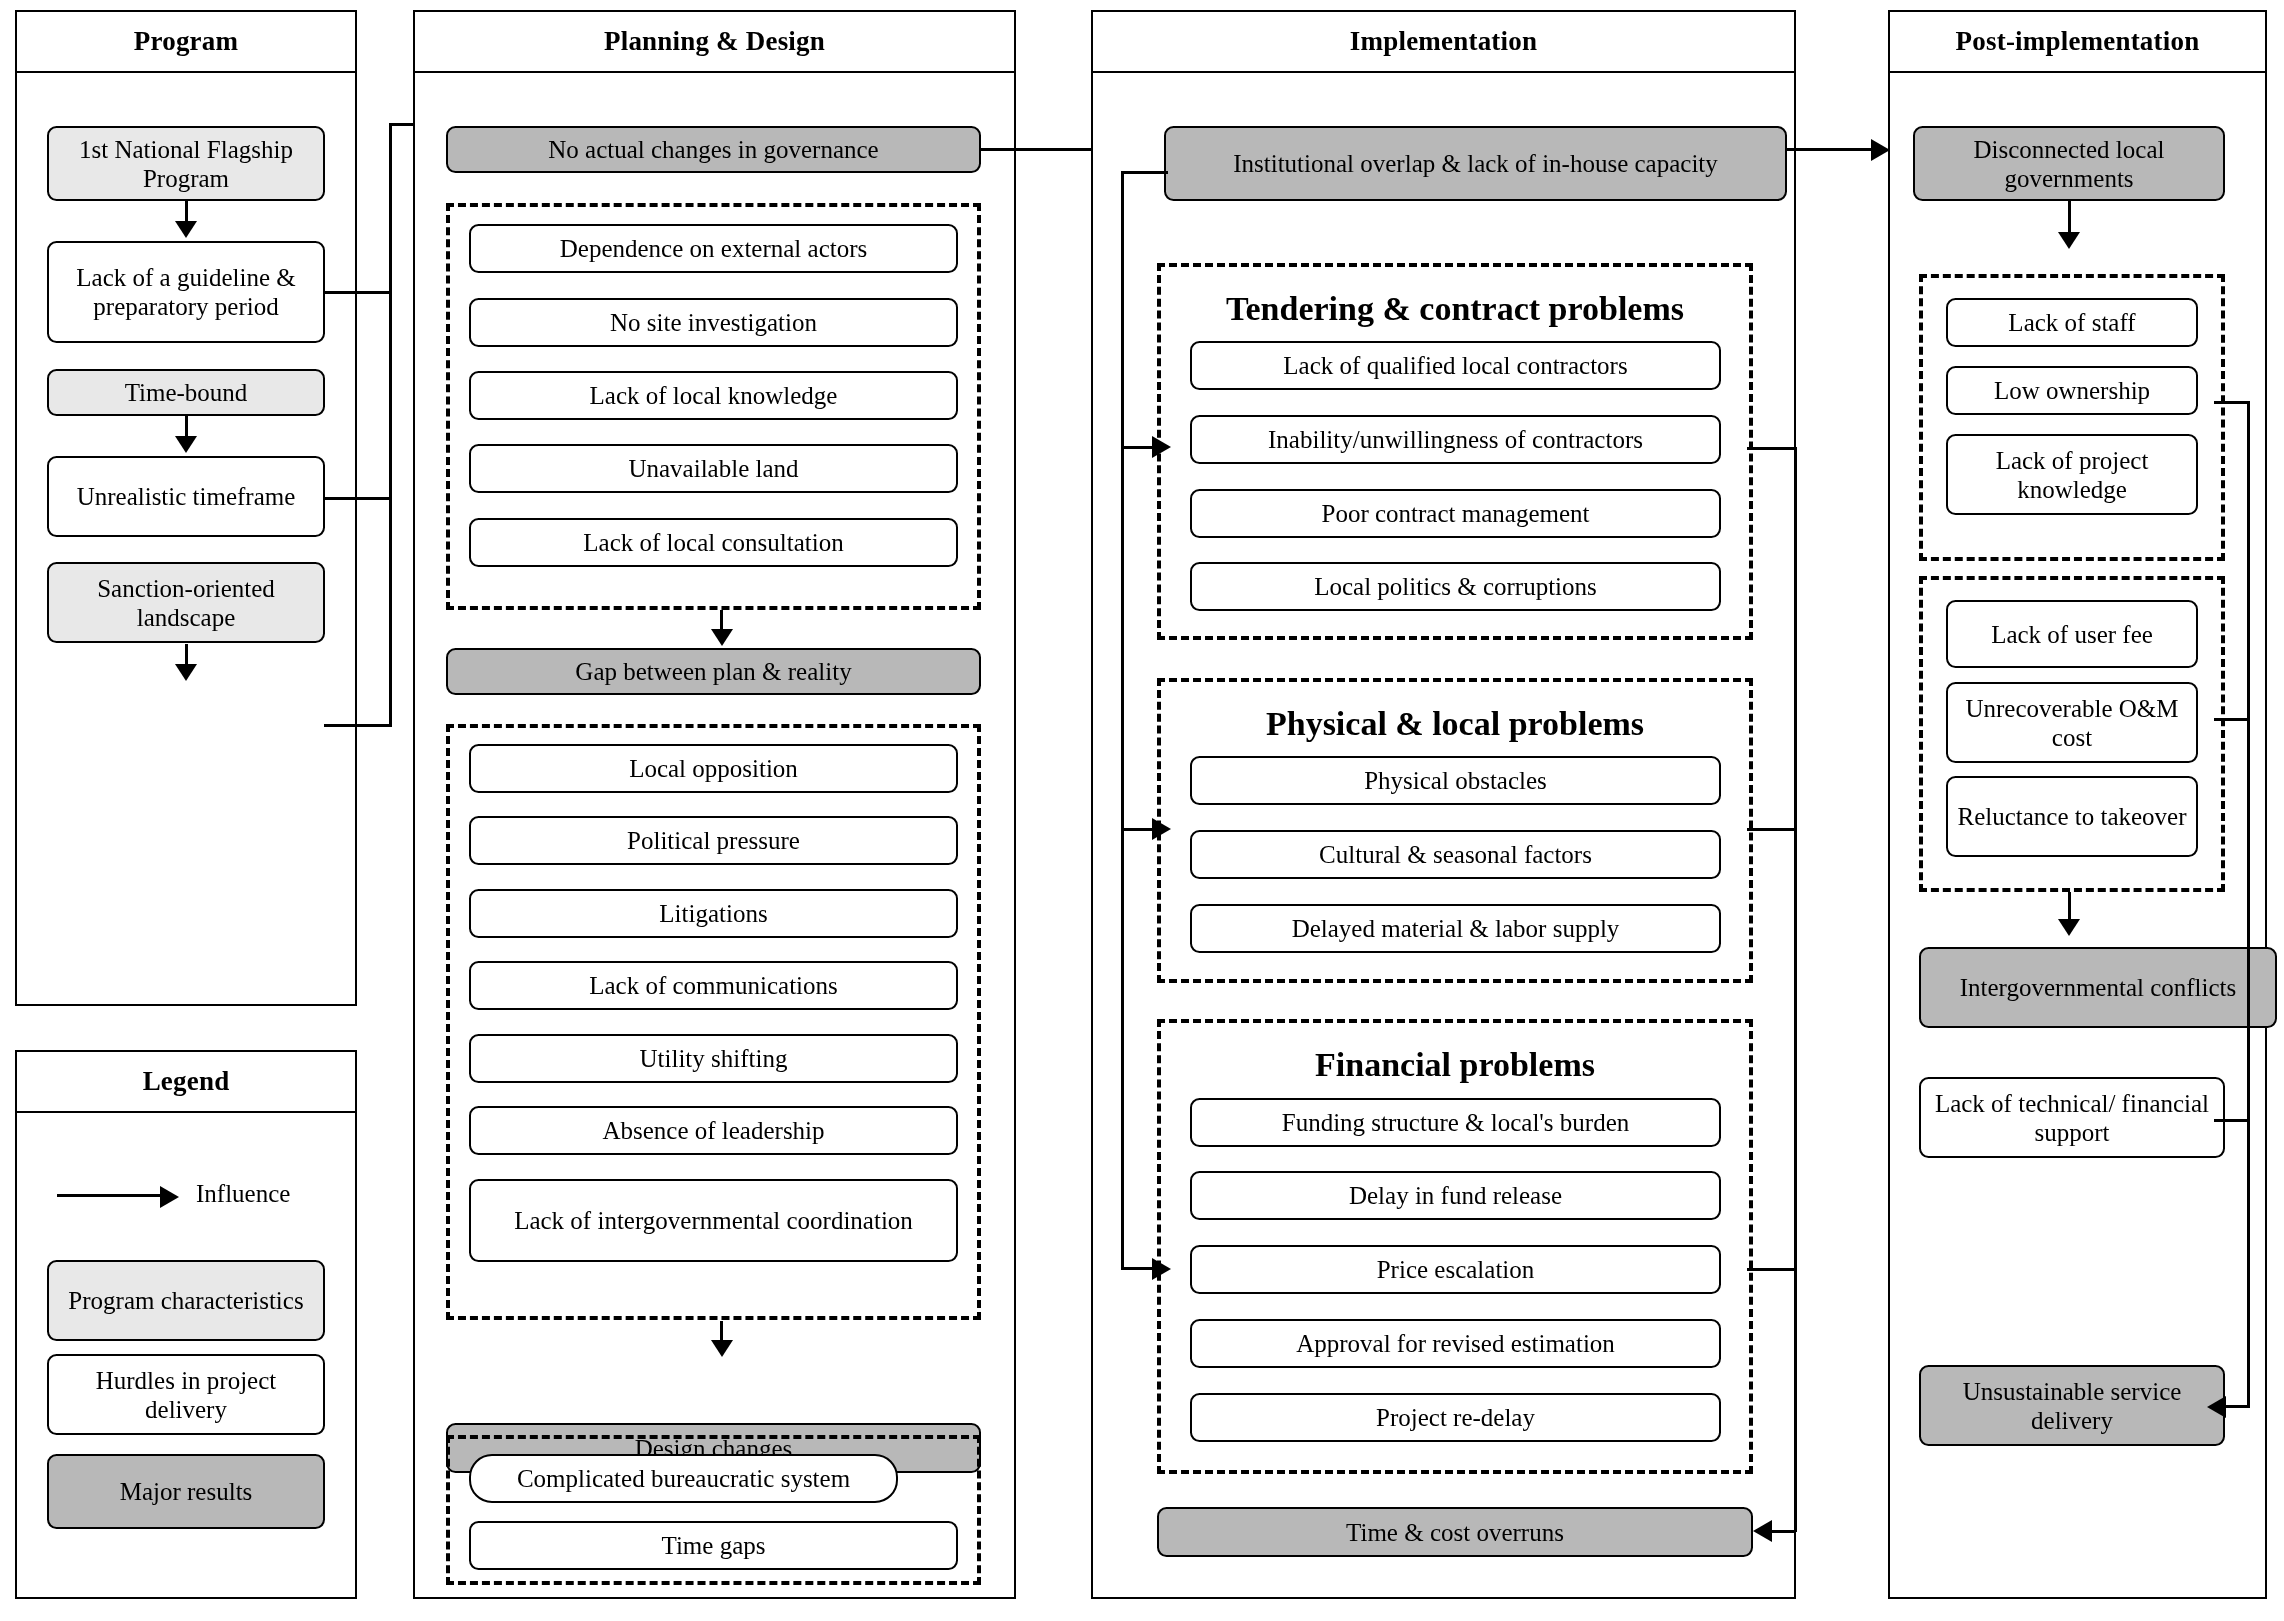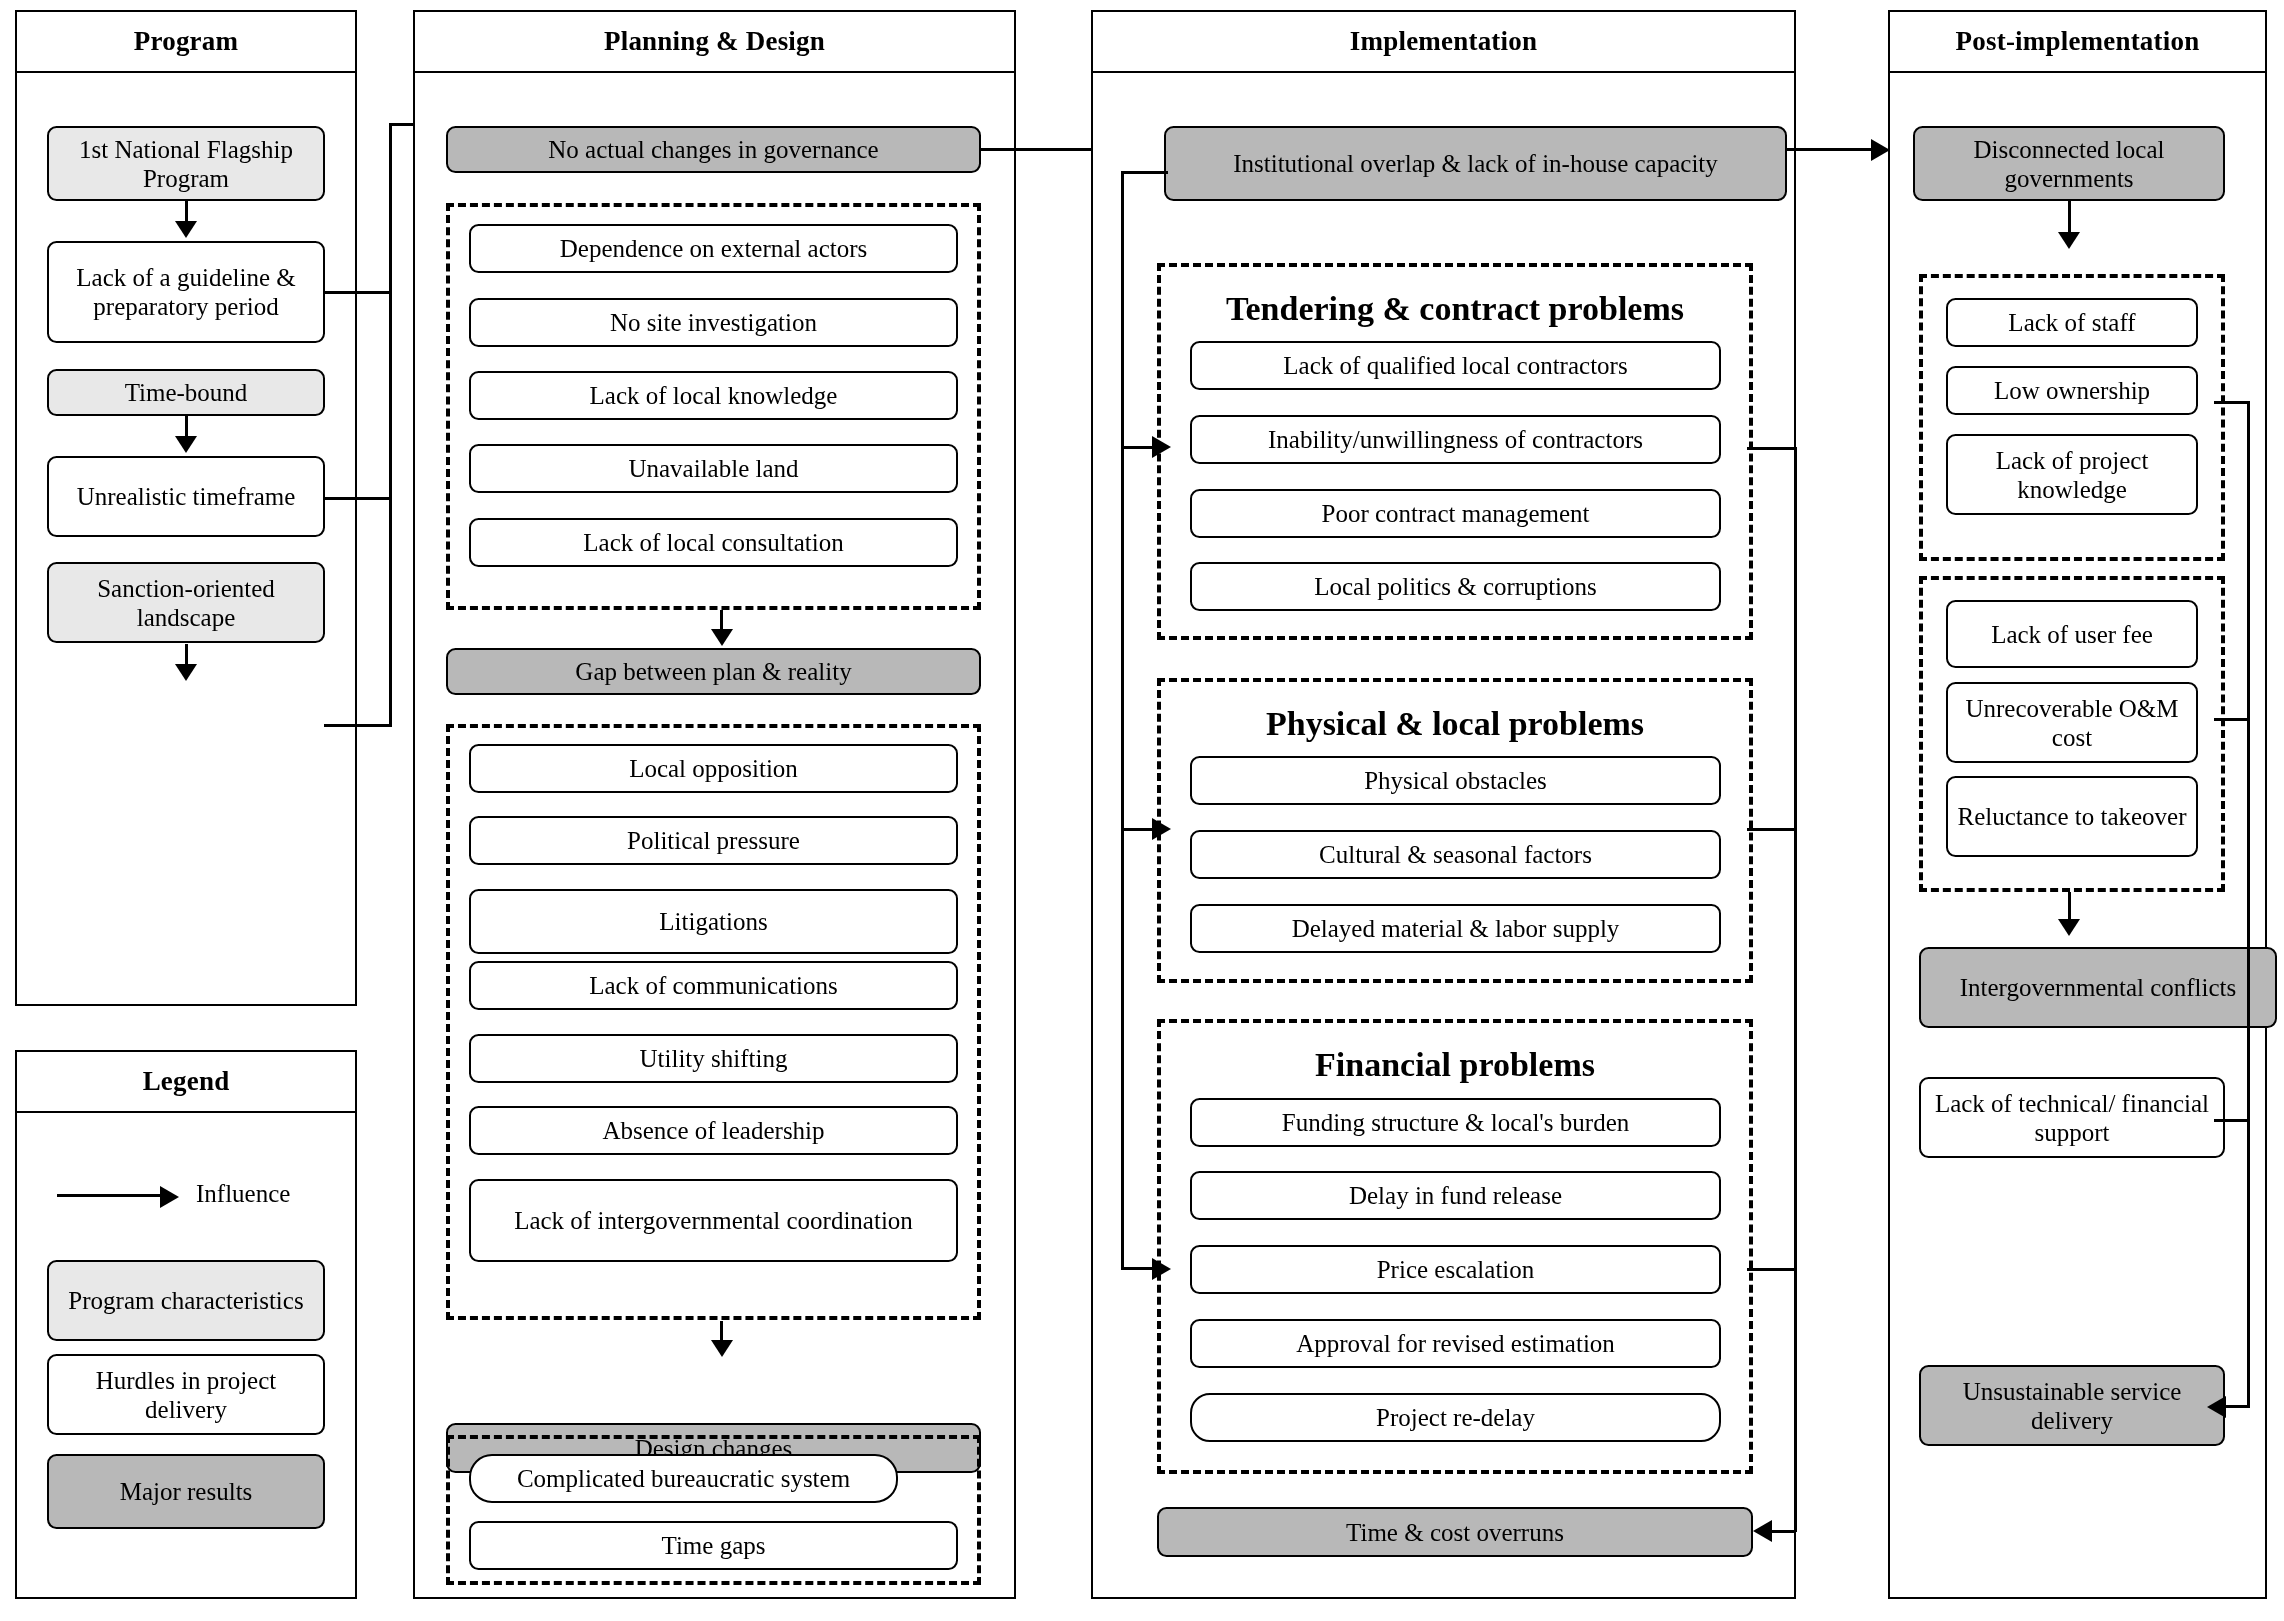--- a/index.html
+++ b/index.html
@@ -95,21 +95,21 @@
   <div class="node" style="left:469px;top:518px;width:489px;height:49px;">Lack of local consultation</div>
 
   <div class="vline" style="left:720px;top:610px;height:28.5px;"></div>
   <div class="arrow-d" style="left:711px;top:629px;"></div>
 
   <div class="node major" style="left:446px;top:648px;width:535px;height:47px;">Gap between plan &amp; reality</div>
 
   <div class="dashbox" style="left:446px;top:724px;width:535px;height:596px;"></div>
   <div class="node" style="left:469px;top:744px;width:489px;height:49px;">Local opposition</div>
   <div class="node" style="left:469px;top:816px;width:489px;height:49px;">Political pressure</div>
-  <div class="node" style="left:469px;top:889px;width:489px;height:65px;text-align:center;">Litigations</div>
+  <div class="node" style="left:469px;top:889px;width:489px;height:49px;text-align:center;">Litigations</div>
   <div class="node" style="left:469px;top:961px;width:489px;height:49px;">Lack of communications</div>
   <div class="node" style="left:469px;top:1034px;width:489px;height:49px;">Utility shifting</div>
   <div class="node" style="left:469px;top:1106px;width:489px;height:49px;">Absence of leadership</div>
   <div class="node" style="left:469px;top:1179px;width:489px;height:83px;">Lack of intergovernmental coordination</div>
 
   <div class="vline" style="left:720px;top:1321px;height:28.5px;"></div>
   <div class="arrow-d" style="left:711px;top:1340px;"></div>
 
   <div class="node major" style="left:446px;top:1423px;width:535px;height:50px;">Design changes</div>
 
@@ -149,21 +149,21 @@
   <div class="node" style="left:1190px;top:756px;width:531px;height:49px;">Physical obstacles</div>
   <div class="node" style="left:1190px;top:830px;width:531px;height:49px;">Cultural &amp; seasonal factors</div>
   <div class="node" style="left:1190px;top:904px;width:531px;height:49px;">Delayed material &amp; labor supply</div>
 
   <div class="dashbox" style="left:1157px;top:1019px;width:596px;height:455px;"></div>
   <div class="grp-title" style="left:1157px;top:1046px;width:596px;">Financial problems</div>
   <div class="node" style="left:1190px;top:1098px;width:531px;height:49px;">Funding structure &amp; local's burden</div>
   <div class="node" style="left:1190px;top:1171px;width:531px;height:49px;">Delay in fund release</div>
   <div class="node" style="left:1190px;top:1245px;width:531px;height:49px;">Price escalation</div>
   <div class="node" style="left:1190px;top:1319px;width:531px;height:49px;">Approval for revised estimation</div>
-  <div class="node" style="left:1190px;top:1393px;width:531px;height:49px;border-radius:20px;">Project re-delay</div>
+  <div class="node" style="left:1190px;top:1393px;width:531px;height:49px;">Project re-delay</div>
 
   <div class="node major" style="left:1157px;top:1507px;width:596px;height:50px;">Time &amp; cost overruns</div>
 
   <div class="hline" style="left:1747px;top:447px;width:50px;"></div>
   <div class="hline" style="left:1747px;top:828px;width:50px;"></div>
   <div class="hline" style="left:1747px;top:1268px;width:50px;"></div>
   <div class="vline" style="left:1794px;top:447px;height:1085px;"></div>
   <div class="hline" style="left:1772px;top:1530px;width:23px;"></div>
   <div class="arrow-l" style="left:1753px;top:1520px;"></div>
 

